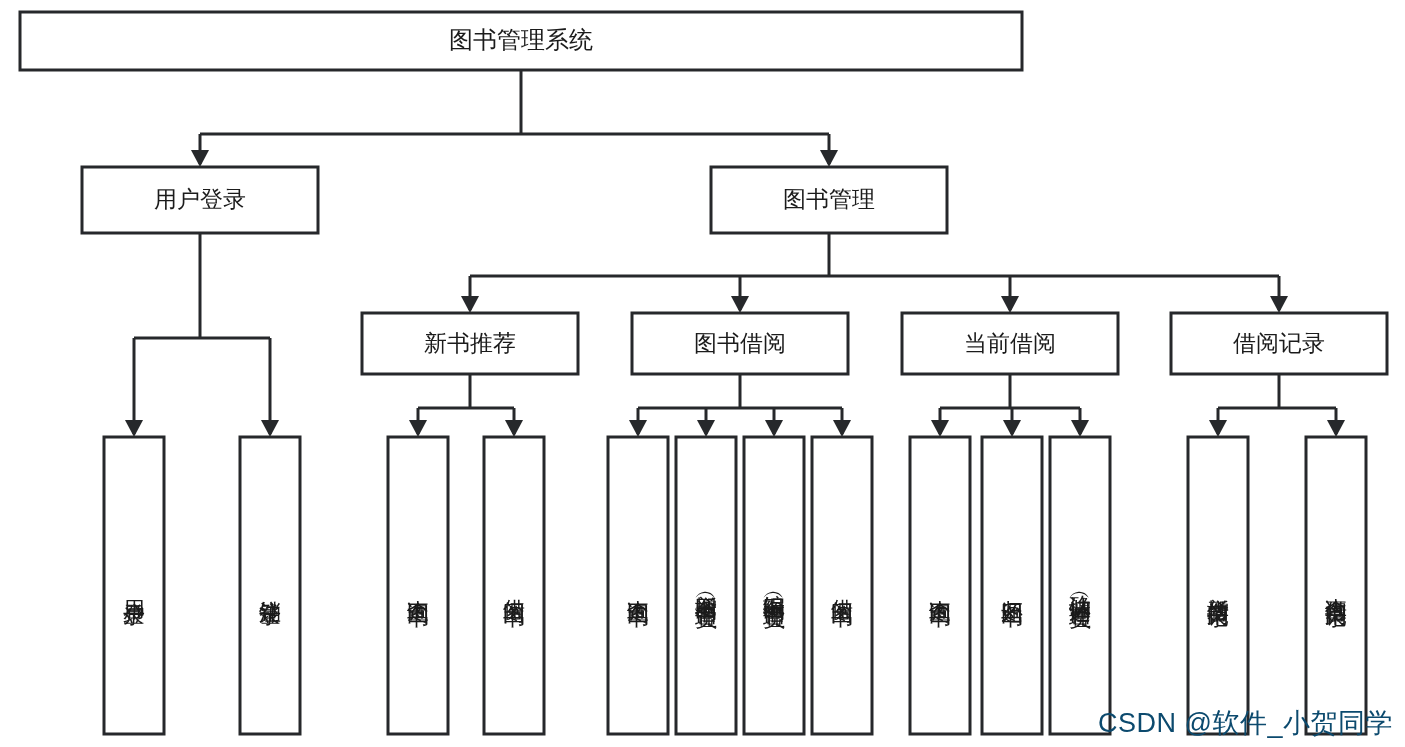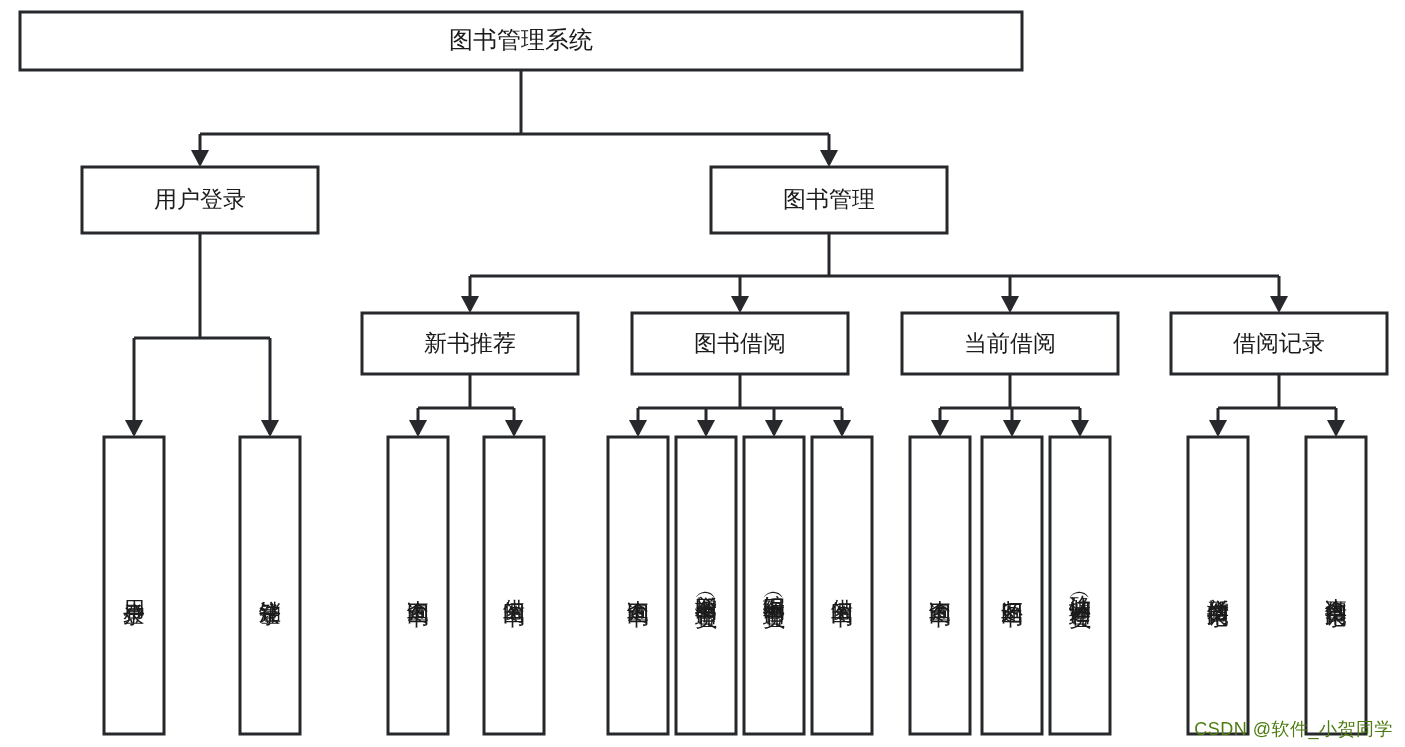--- a/index.html
+++ b/index.html
@@ -71,22 +71,22 @@
     text-orientation: upright;
     letter-spacing: 2px;
     white-space: nowrap;
     user-select: none;
   }
   .watermark {
     position: absolute;
     right: 12px;
     bottom: 6px;
     font-family: "Liberation Sans", "DejaVu Sans", sans-serif;
-    font-size: 18px;
-    color: #4d7c0f;
+    font-size: 27px;
+    color: #0c4a6e;
     letter-spacing: 0.5px;
     user-select: none;
     pointer-events: none;
     white-space: nowrap;
   }
 </style>
 </head>
 <body>
 
 <div id="diagram-root">

